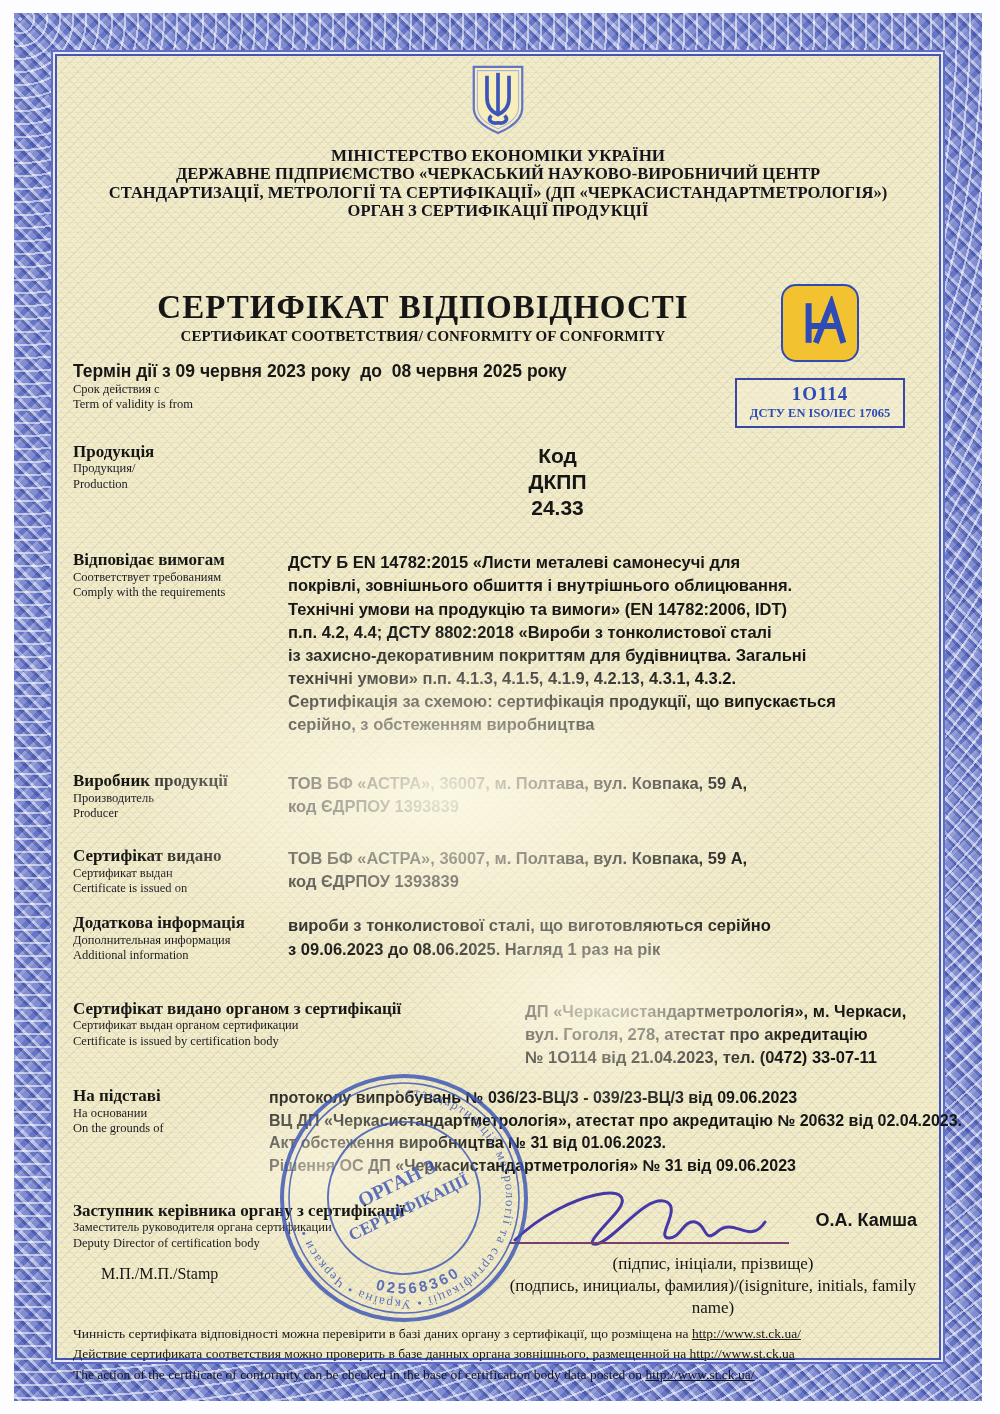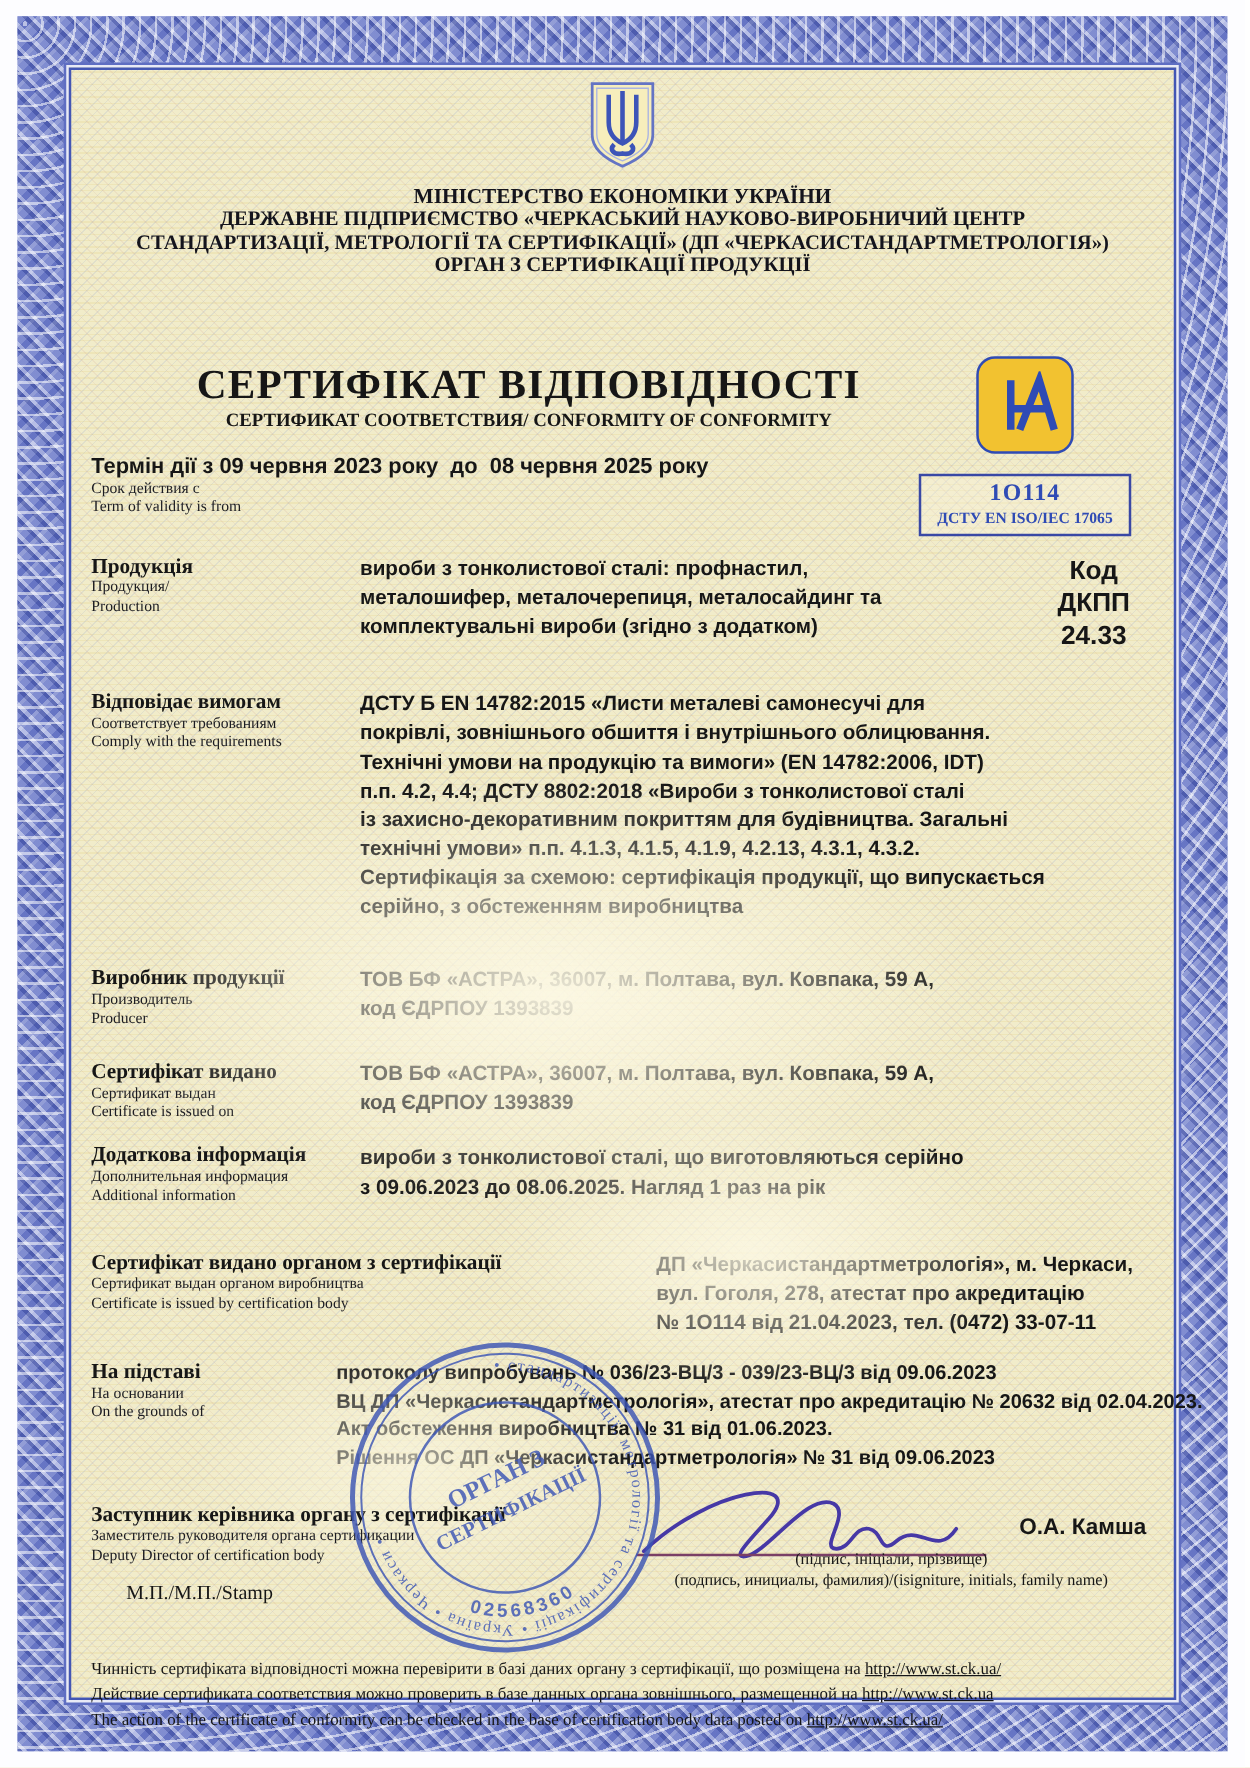--- a/index.html
+++ b/index.html
@@ -72,21 +72,21 @@
   .gap-md{margin-top:26px;}
   .gap-sm{margin-top:18px;}
 
   .grounds .val{white-space:pre;font-size:16px;line-height:1.42;}
 
   .sig-block{display:grid;grid-template-columns:430px 1fr;margin-top:24px;position:relative;}
   .sig-right{position:relative;height:88px;}
   .sig-rule{position:absolute;left:6px;top:40px;width:280px;border-bottom:2px solid #7a3f66;}
   .sig-svg{position:absolute;left:-6px;top:-26px;}
   .sig-name{position:absolute;right:6px;top:8px;font-family:"Liberation Sans",sans-serif;font-size:18px;font-weight:bold;}
-  .sig-cap{position:absolute;left:0;top:36px;width:100%;text-align:center;font-size:13px;line-height:1.3;}
+  .sig-cap{position:absolute;left:0;top:51px;width:100%;text-align:center;font-size:17px;line-height:1.3;}
   .mp{font-size:16px;margin:14px 0 0 28px;}
 
   .stamp{position:absolute;left:268px;top:1062px;width:272px;height:272px;transform:rotate(-12deg);opacity:.82;z-index:3;}
 
   .footer{margin-top:34px;font-size:13.5px;line-height:1.52;}
   .footer .link{text-decoration:underline;}
 </style>
 </head>
 <body>
 
@@ -144,23 +144,20 @@
         <div class="sub">Срок действия с</div>
         <div class="sub">Term of validity is from</div>
       </div>
 
       <div class="row">
         <div>
           <div class="lbl-main">Продукція</div>
           <div class="sub">Продукция/</div>
           <div class="sub">Production</div>
         </div>
-        <div class="val">вироби з тонколистової сталі: профнастил,
-металошифер, металочерепиця, металосайдинг та
-комплектувальні вироби (згідно з додатком)</div>
         <div class="code">Код
 ДКПП
 24.33</div>
       </div>
 
       <div class="row no-code">
         <div>
           <div class="lbl-main">Відповідає вимогам</div>
           <div class="sub">Соответствует требованиям</div>
           <div class="sub">Comply with the requirements</div>
@@ -201,21 +198,21 @@
           <div class="sub">Дополнительная информация</div>
           <div class="sub">Additional information</div>
         </div>
         <div class="val">вироби з тонколистової сталі, що виготовляються серійно
 з 09.06.2023 до 08.06.2025. Нагляд 1 раз на рік</div>
       </div>
 
       <div class="row wide-label gap-lg">
         <div>
           <div class="lbl-main">Сертифікат видано органом з сертифікації</div>
-          <div class="sub">Сертификат выдан органом виробництва</div>
+          <div class="sub">Сертификат выдан органом сертификации</div>
           <div class="sub">Certificate is issued by certification body</div>
         </div>
         <div class="val">ДП «Черкасистандартметрологія», м. Черкаси,
 вул. Гоголя, 278, атестат про акредитацію
 № 1О114 від 21.04.2023, тел. (0472) 33-07-11</div>
       </div>
 
       <div class="row no-code gap-sm grounds" style="grid-template-columns:196px 1fr;">
         <div>
           <div class="lbl-main">На підставі</div>

